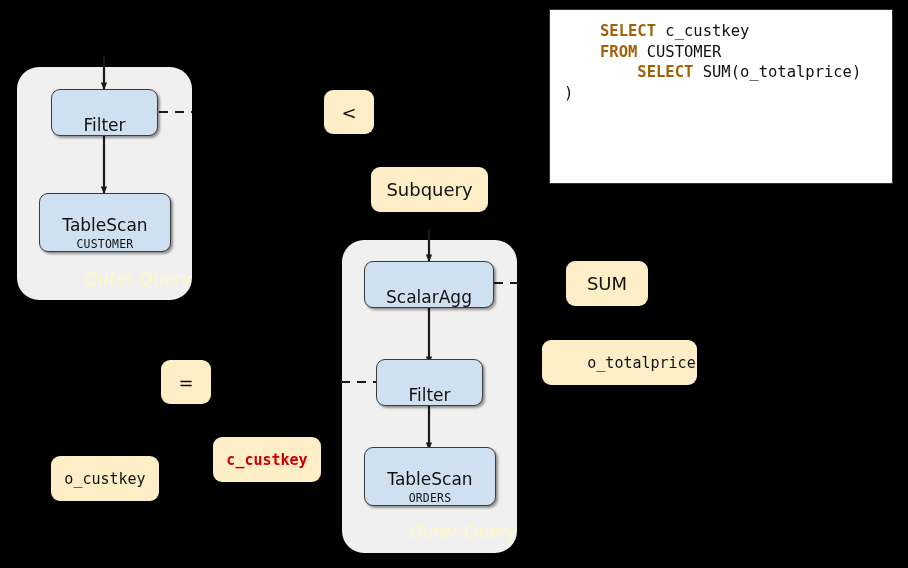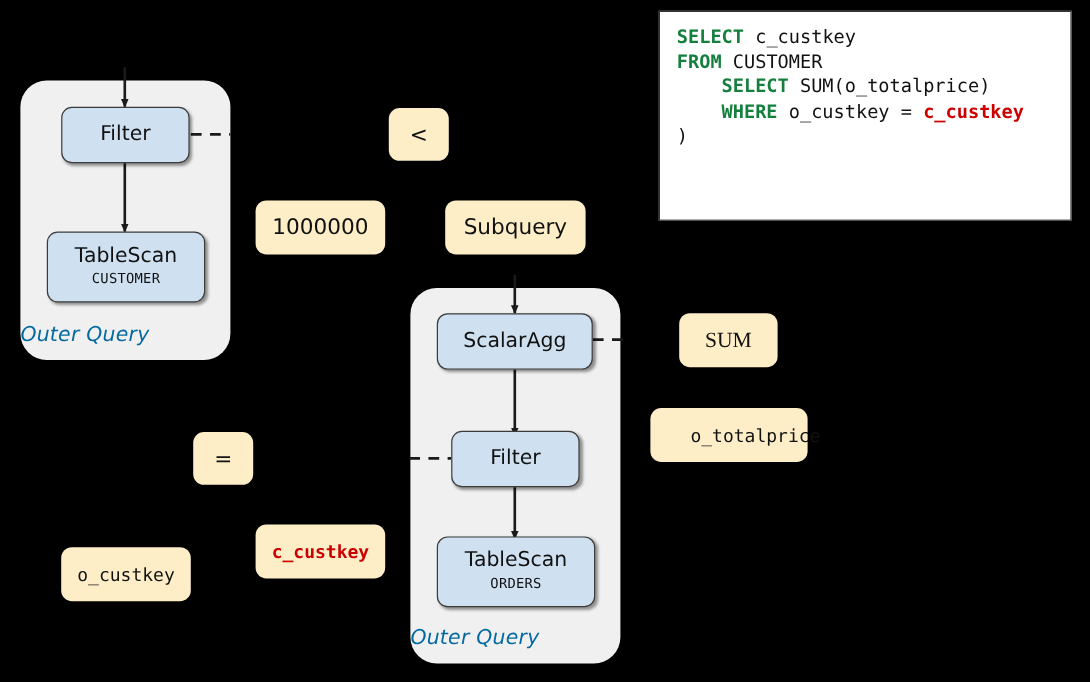--- a/index.html
+++ b/index.html
@@ -19,39 +19,39 @@
   
   .query-group {
     position: absolute;
     background: #f0f0f0;
     border-radius: 22px;
   }
   .query-group-label {
     position: absolute;
     left: 0;
     right: 0;
-    text-align: left;
+    text-align: right;
     font-family: "DejaVu Sans", sans-serif;
     font-style: italic;
     font-size: 17px;
-    color: #0369a1;
+    color: #fef9c3;
     letter-spacing: 0.2px;
   }
 
   
   .op-node {
     position: absolute;
     background: #cfe0f0;
     border: 1.4px solid #3c3c3c;
     border-radius: 9px;
     box-sizing: border-box;
     display: flex;
     flex-direction: column;
     align-items: center;
-    justify-content: center;
+    justify-content: flex-end;
     box-shadow: 2px 2px 2.5px rgba(0,0,0,0.40);
   }
   .op-title {
     font-family: "DejaVu Sans", sans-serif;
     font-size: 17px;
     color: #111111;
     line-height: 1.05;
   }
   .op-sub {
     font-family: "DejaVu Sans Mono", monospace;
@@ -102,21 +102,21 @@
     box-sizing: border-box;
     padding: 11px 14px 10px 14px;
   }
   .sql-line {
     font-family: "DejaVu Sans Mono", monospace;
     font-size: 15.5px;
     line-height: 20.6px;
     color: #111111;
     white-space: pre;
   }
-  .kw { font-weight: bold; color: #15803d; }
+  .kw { font-weight: bold; color: #a16207; margin-left: 36px; }
   .corr { font-weight: bold; color: #cc0000; }
   .indent { display: inline-block; width: 4ch; }
 </style>
 </head>
 <body>
 
 <div id="canvas">
 
   <div class="query-group" style="left:17px; top:67px; width:175px; height:233px;"></div>
 
@@ -167,37 +167,35 @@
 
   <div class="op-node" style="left:364px; top:447px; width:132px; height:59px;">
     <span class="op-title">TableScan</span>
     <span class="op-sub">ORDERS</span>
   </div>
 
   <div class="query-group-label" style="left:342px; top:522px; width:175px;">Outer Query</div>
 
   <div class="expr-node" style="left:324px; top:90px; width:50px; height:44px;">&lt;</div>
 
-  <div class="expr-node" style="left:213px; top:167px; width:108px; height:45px;">1000000</div>
 
   <div class="expr-node" style="left:371px; top:167px; width:117px; height:45px;text-align:center;">Subquery</div>
 
-  <div class="expr-node" style="left:566px; top:261px; width:82px; height:45px;font-family:Liberation Serif, serif;">SUM</div>
-
-  <div class="expr-node mono" style="left:542px; top:340px; width:131px; height:45px;padding-left:44px;">o_totalprice</div>
+  <div class="expr-node" style="left:566px; top:261px; width:82px; height:45px;">SUM</div>
+
+  <div class="expr-node mono" style="left:542px; top:340px; width:155px; height:45px;padding-left:44px;">o_totalprice</div>
 
   <div class="expr-node" style="left:161px; top:360px; width:50px; height:44px;">=</div>
 
   <div class="expr-node mono" style="left:51px; top:437px; width:108px; height:45px;margin-top:19px;">o_custkey</div>
 
   <div class="expr-node mono correlated" style="left:213px; top:437px; width:108px; height:45px;">c_custkey</div>
 
   <div class="sql-panel" style="left:549px; top:9px; width:344px; height:175px;">
     <div class="sql-lines">
         <div class="sql-line"><span class="kw">SELECT</span><span> c_custkey</span></div>
         <div class="sql-line"><span class="kw">FROM</span><span> CUSTOMER</span></div>
         <div class="sql-line"><span class="indent"></span><span class="kw">SELECT</span><span> SUM(o_totalprice)</span></div>
-        <div class="sql-line"><span class="indent"></span><span class="kw">WHERE</span><span> o_custkey = </span><span class="corr">c_custkey</span></div>
         <div class="sql-line"><span>)</span></div>
       </div>
   </div>
 
 </div>
 
 </body></html>

